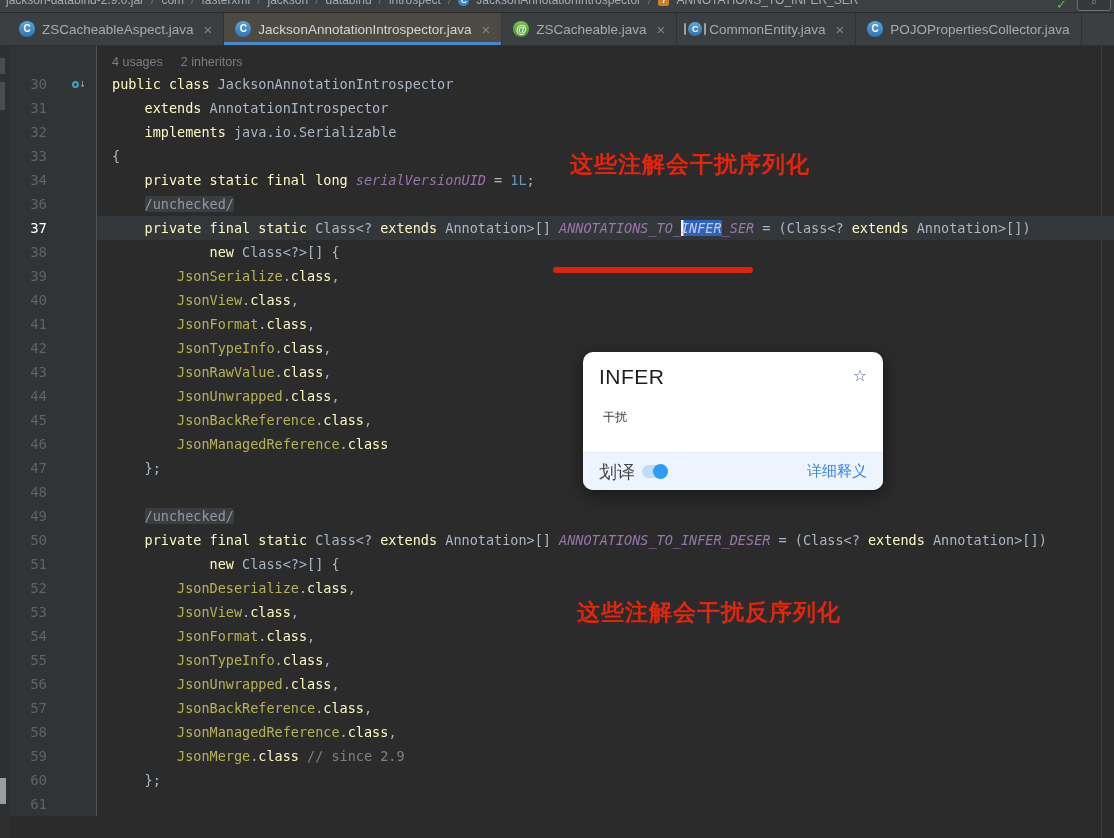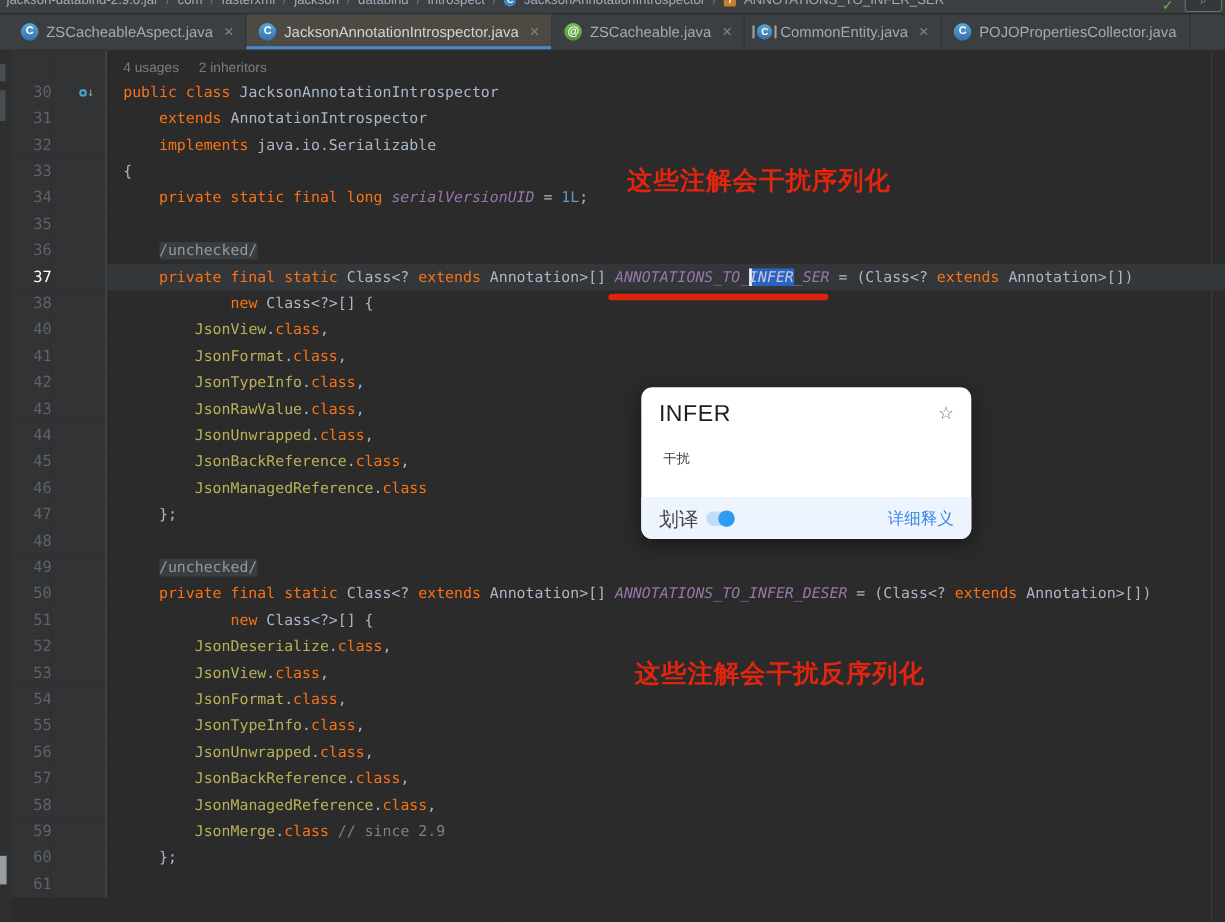--- a/index.html
+++ b/index.html
@@ -56,21 +56,21 @@
   .gutter { width:47px; text-align:right; color:#606366; background:#313335;
             font-size:14px; flex:0 0 auto; }
   .icon-slot { width:50px; background:#313335; border-right:1px solid #4e5254;
                padding-left:25px; flex:0 0 auto; display:flex; align-items:center; }
   .code { flex:1; padding-left:15px; white-space:pre; color:#a9b7c6; }
   .code-row.cur .code { background:#34373a; }
   .code-row.cur .gutter { color:#ffffff; }
   .hint-row { height:26px; line-height:30px; }
   .hint { font-family:"Liberation Sans","DejaVu Sans",sans-serif; font-size:12.5px;
           color:#787f84; margin-right:18px; }
-  .tok-k { color:#f97316; } .tok-p { color:#a9b7c6; }
+  .tok-k { color:#fef9c3; } .tok-p { color:#a9b7c6; }
   .tok-f { color:#9876aa; font-style:italic; }
   .tok-n { color:#6897bb; } .tok-a { color:#b8b159; }
   .tok-c { color:#808080; }
   .tok-F { background:#3a3d41; color:#929a9e; border-radius:2px; }
   .tok-s { background:#2965bf; color:#cdc6df; font-style:italic;
            box-shadow:inset 2.5px 0 0 #f0f1f2; }
   .ovr { display:flex; align-items:center; }
   .ovr .ring { width:7px; height:7px; border:2.5px solid #3fa3c4; border-radius:50%;
                display:inline-block; }
   .ovr .arr { color:#9aa0a3; font-size:11px; margin-left:0px; }
@@ -193,38 +193,38 @@
           <span class="gutter">33</span>
           <span class="icon-slot"></span>
           <span class="code"><span class="t tok-p">{</span></span>
         </div>
         <div class="code-row">
           <span class="gutter">34</span>
           <span class="icon-slot"></span>
           <span class="code"><span class="t tok-p">    </span><span class="t tok-k">private static final long </span><span class="t tok-f">serialVersionUID</span><span class="t tok-p"> = </span><span class="t tok-n">1L</span><span class="t tok-p">;</span></span>
         </div>
         <div class="code-row">
-          <span class="gutter">35</span>
-          <span class="icon-slot"></span>
-          <span class="code"></span>
-        </div>
-        <div class="code-row">
           <span class="gutter">36</span>
           <span class="icon-slot"></span>
           <span class="code"><span class="t tok-p">    </span><span class="t tok-F">/unchecked/</span></span>
         </div>
         <div class="code-row cur">
           <span class="gutter">37</span>
           <span class="icon-slot"></span>
           <span class="code"><span class="t tok-p">    </span><span class="t tok-k">private final static </span><span class="t tok-p">Class&lt;? </span><span class="t tok-k">extends </span><span class="t tok-p">Annotation&gt;[] </span><span class="t tok-f">ANNOTATIONS_TO_</span><span class="t tok-s">INFER</span><span class="t tok-f">_SER</span><span class="t tok-p"> = (Class&lt;? </span><span class="t tok-k">extends </span><span class="t tok-p">Annotation&gt;[])</span></span>
         </div>
         <div class="code-row">
           <span class="gutter">38</span>
           <span class="icon-slot"></span>
           <span class="code"><span class="t tok-p">            </span><span class="t tok-k">new </span><span class="t tok-p">Class&lt;?&gt;[] {</span></span>
+        </div>
+        <div class="code-row">
+          <span class="gutter">39</span>
+          <span class="icon-slot"></span>
+          <span class="code"><span class="t tok-p">        </span><span class="t tok-a">JsonSerialize</span><span class="t tok-p">.</span><span class="t tok-k">class</span><span class="t tok-p">,</span></span>
         </div>
         <div class="code-row">
           <span class="gutter">40</span>
           <span class="icon-slot"></span>
           <span class="code"><span class="t tok-p">        </span><span class="t tok-a">JsonView</span><span class="t tok-p">.</span><span class="t tok-k">class</span><span class="t tok-p">,</span></span>
         </div>
         <div class="code-row">
           <span class="gutter">41</span>
           <span class="icon-slot"></span>
           <span class="code"><span class="t tok-p">        </span><span class="t tok-a">JsonFormat</span><span class="t tok-p">.</span><span class="t tok-k">class</span><span class="t tok-p">,</span></span>

